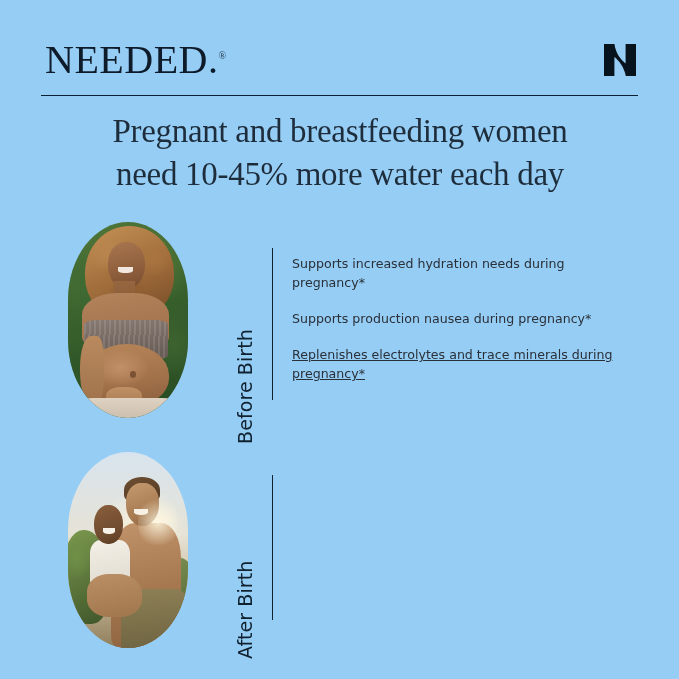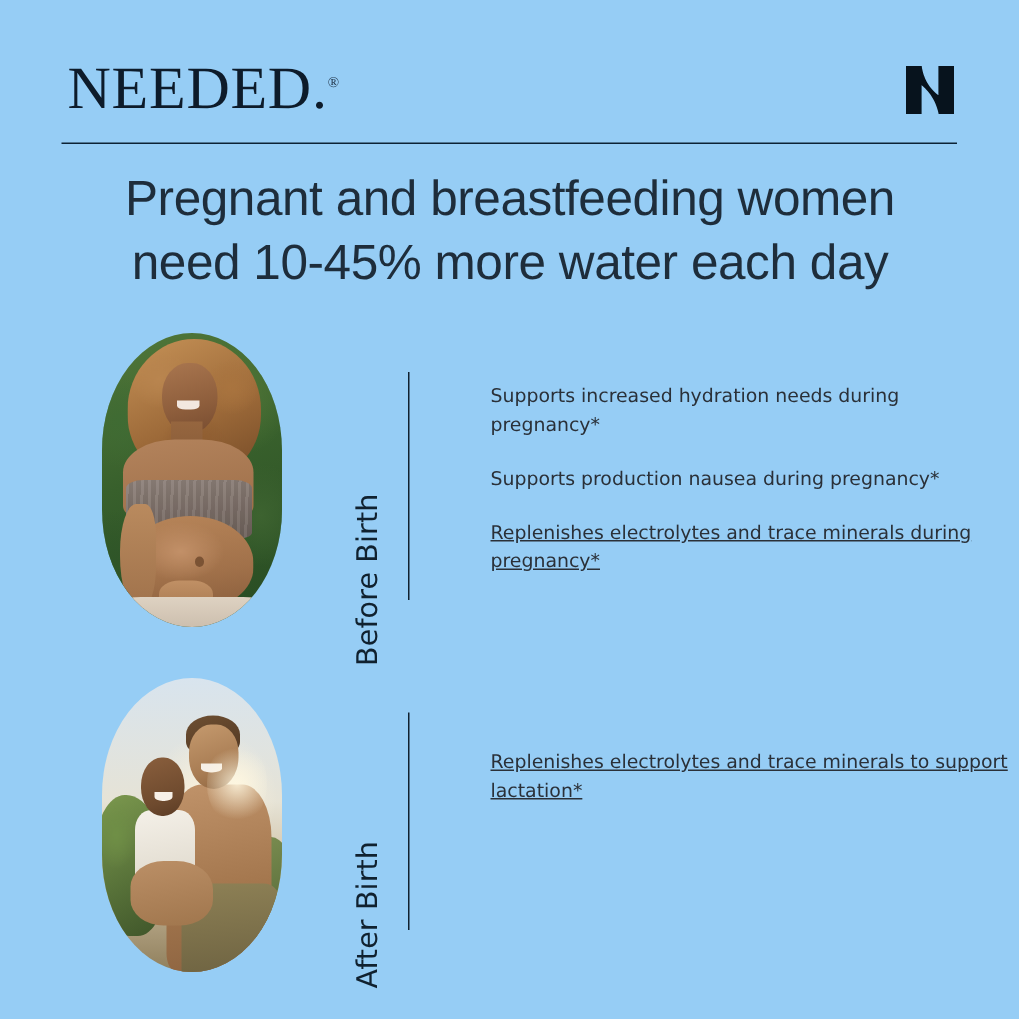--- a/index.html
+++ b/index.html
@@ -63,21 +63,21 @@
     border-top: 1.4px solid #0c2234;
   }
 
   
   .headline {
     position: absolute;
     left: 40px;
     top: 110px;
     width: 600px;
     text-align: center;
-    font-family: Liberation Sans, sans-serif;
+    font-family: Liberation Serif, serif;
     font-weight: 300;
     font-size: 33px;
     line-height: 43px;
     letter-spacing: -0.3px;
     color: #1e2d3b;
   }
   .headline .hl-line { display: block; }
 
   
   .section {
@@ -314,21 +314,20 @@
     position: absolute;
     width: 0;
     border-left: 1.3px solid #10212f;
   }
 
   
   .benefits {
     position: absolute;
     left: 292px;
     width: 348px;
-    margin-left: 35px;
   }
   .benefit {
     font-family: "DejaVu Sans", "Liberation Sans", sans-serif;
     font-size: 12.6px;
     line-height: 19px;
     color: #2a3038;
     margin-bottom: 17px;
   }
   .benefit:last-child { margin-bottom: 0; text-decoration: underline; }
 </style>
@@ -400,17 +399,16 @@
         <div class="ph2-baby-smile"></div>
         <div class="ph2-arm"></div>
         <div class="ph2-glow"></div>
       </div>
     </div>
 
     <div class="vlabel" style="left:256px; top:185px;">After Birth</div>
     <div class="vdivider" style="left:272px; top:23px; height:145px;"></div>
 
     <div class="benefits" style="top:46px;">
-      <div class="benefit">Replenishes electrolytes and trace minerals to support lactation*</div>
     </div>
   </div>
 
 </div>
 
 </body></html>

